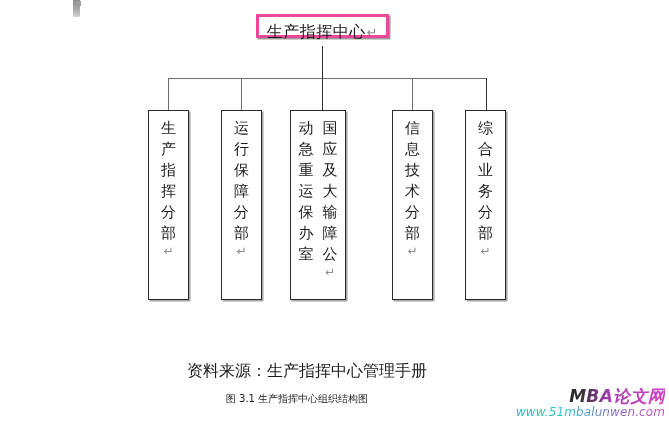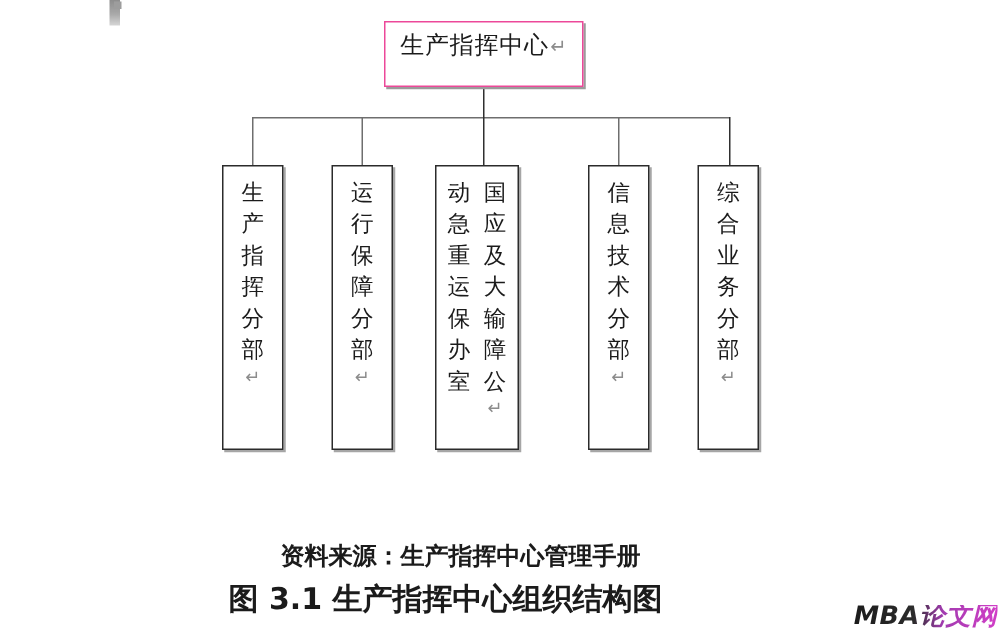--- a/index.html
+++ b/index.html
@@ -50,22 +50,22 @@
     box-sizing: border-box;
     background: #ffffff;
     border: 1px solid #2b2b2b;
   }
 
   
   #root-node {
     left: 256px;
     top: 14px;
     width: 133px;
-    height: 44px;
-    border: 1px solid #ec4899;
+    height: 24px;
+    border: 3px solid #ec4899;
     box-shadow: 1.5px 1.5px 0 0 #9b9b9b;
   }
   #root-node .root-label {
     display: block;
     text-align: center;
     line-height: 30px;
     font-size: 16px;
     color: #1b1b1b;
     letter-spacing: 0.5px;
     white-space: nowrap;
@@ -141,29 +141,28 @@
     left: 0;
     top: 358px;
     width: 669px;
     text-align: center;
   }
   .caption-line {
     display: block;
     color: #1b1b1b;
     white-space: nowrap;
     font-family: "DejaVu Sans", "Liberation Sans", sans-serif;
-    font-weight: bold;
   }
   #caption-source {
     font-size: 16px;
     line-height: 26px;
     padding-right: 55px;
   }
   #caption-figure {
-    font-size: 20px;
+    font-size: 10px;
     line-height: 30px;
     padding-right: 75px;
   }
 
   
   #watermark {
     position: absolute;
     right: 4px;
     bottom: 3px;
     text-align: right;
@@ -290,13 +289,14 @@
 
 </div>
 
 <div id="captions">
   <span class="caption-line" id="caption-source">资料来源：生产指挥中心管理手册</span>
   <span class="caption-line" id="caption-figure">图 3.1  生产指挥中心组织结构图</span>
 </div>
 
 <div id="watermark">
   <span id="watermark-brand">MBA论文网</span>
+  <span id="watermark-url">www.51mbalunwen.com</span>
 </div>
 
 </body></html>

